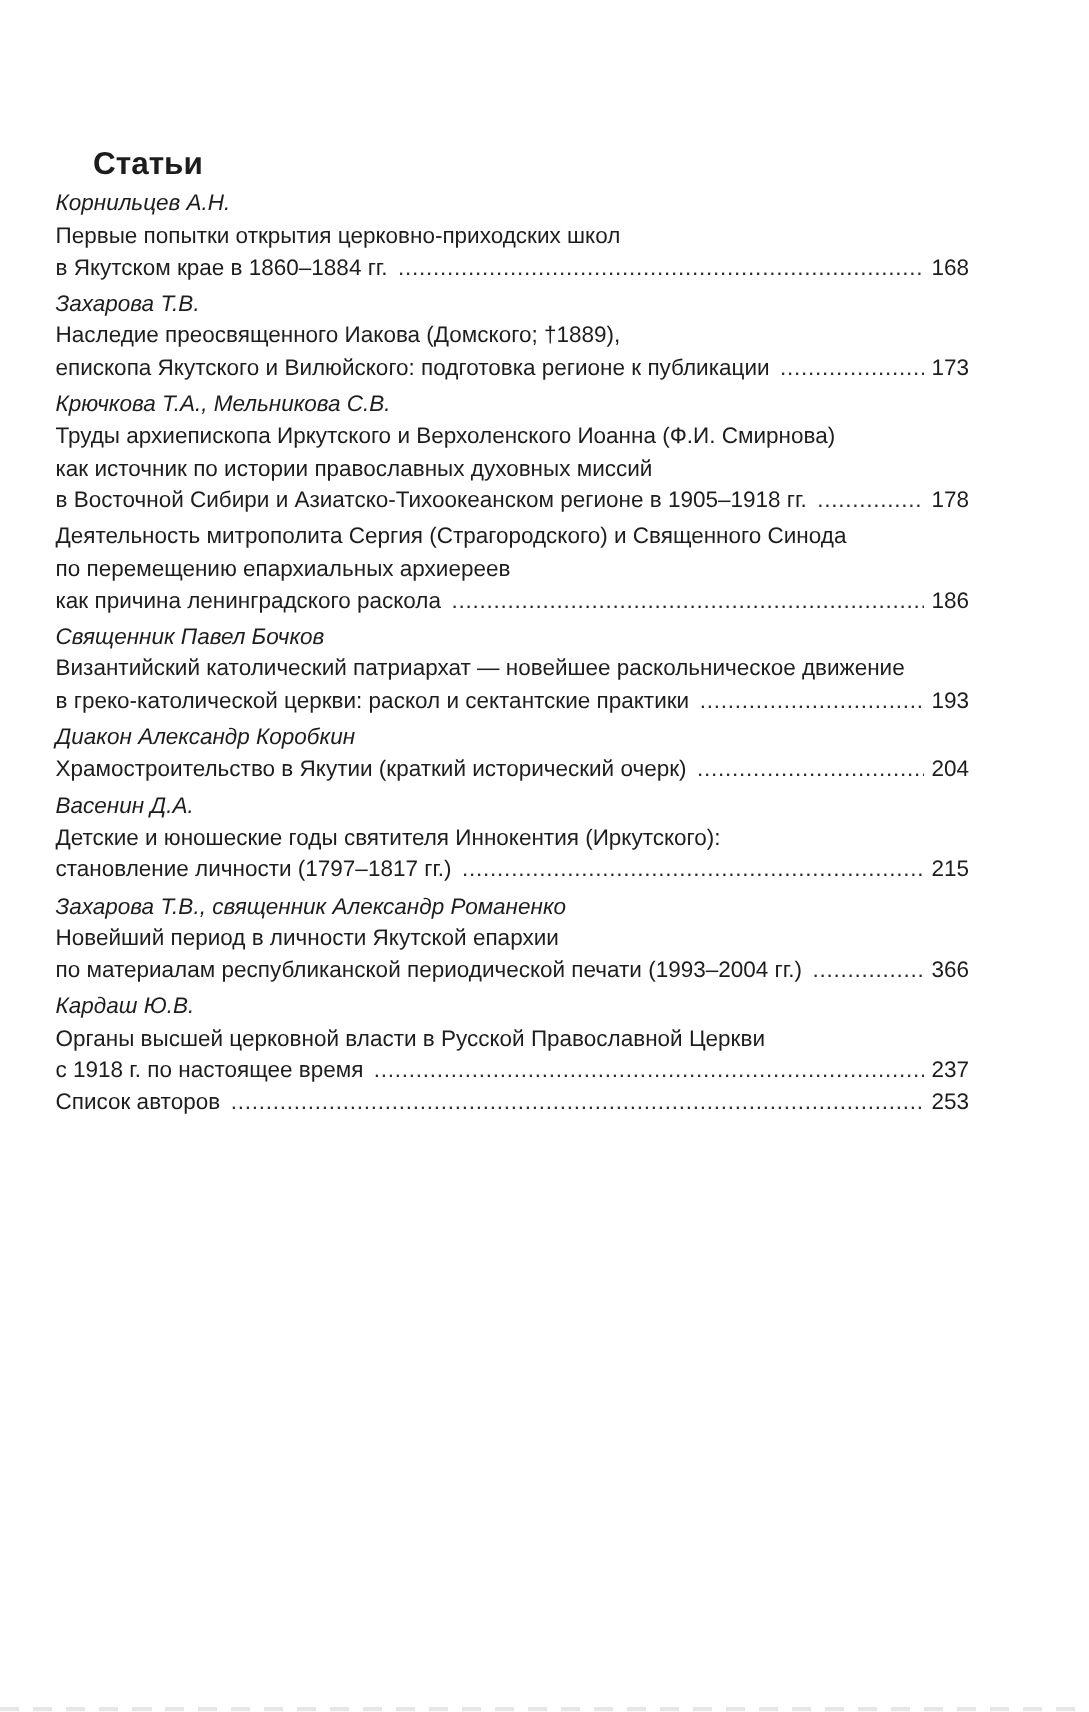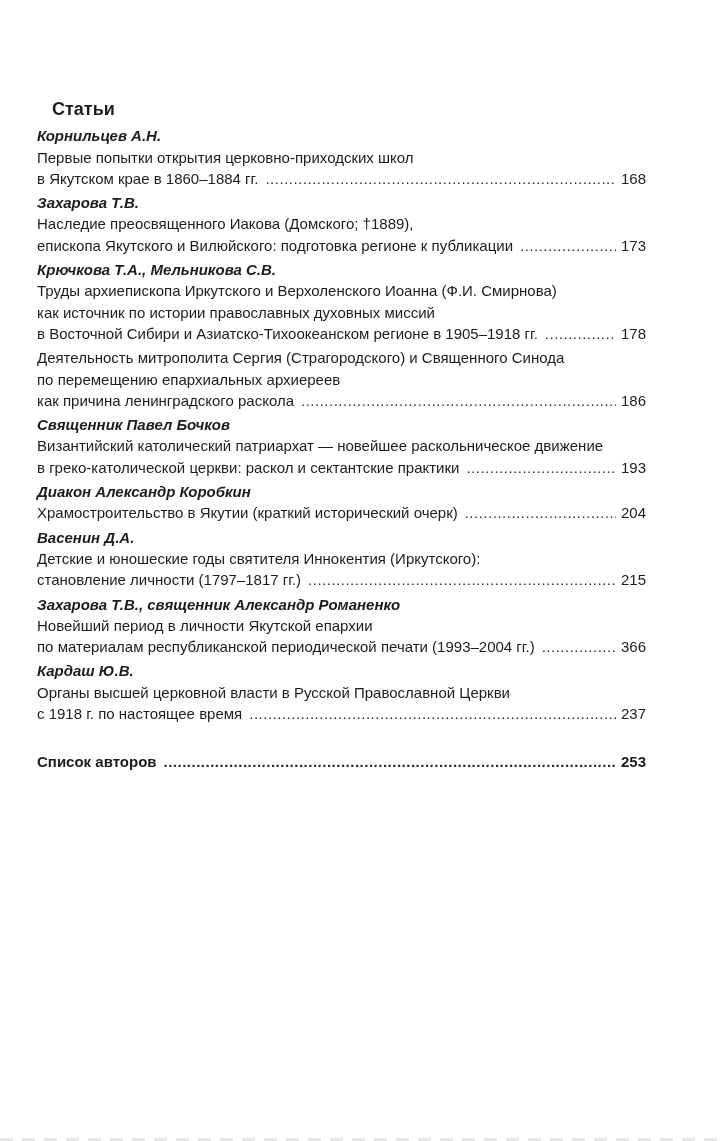--- a/index.html
+++ b/index.html
@@ -11,27 +11,27 @@
     position: relative;
     overflow: hidden;
   }
   .page {
     padding: 99px 80px 0 37px;
     font-size: 15px;
     line-height: 21.3px;
   }
   .section-heading {
     font-weight: bold;
-    font-size: 18px;
-    margin-left: 15px;
+    font-size: 21px;
+    margin-left: 25px;
     margin-bottom: 5px;
   }
   .entry { margin-top: 3px; }
   .author {
-    font-weight: bold;
+    font-weight: normal;
     font-style: italic;
     white-space: nowrap;
   }
   .line { margin-left: 0; }
   .last-line {
     display: flex;
     align-items: baseline;
     justify-content: space-between;
   }
   .line-text {
@@ -44,24 +44,22 @@
     white-space: nowrap;
     margin: 0 5px 0 7px;
     color: #2a2a2a;
   }
   .leader::after {
     content: "..........................................................................................................................................................................................................................................";
     letter-spacing: 0.5px;
   }
   .pagenum { flex: 0 0 auto; }
   .footer-line {
-    margin-top: 27px;
     display: flex;
     align-items: center;
-    font-weight: bold;
   }
   .scan-edge {
     position: absolute;
     left: 0; right: 0; bottom: 0;
     height: 3px;
     background: repeating-linear-gradient(90deg, #d9d9d9 0 13px, transparent 13px 22px);
     opacity: 0.65;
   }
 </style>
 </head>

